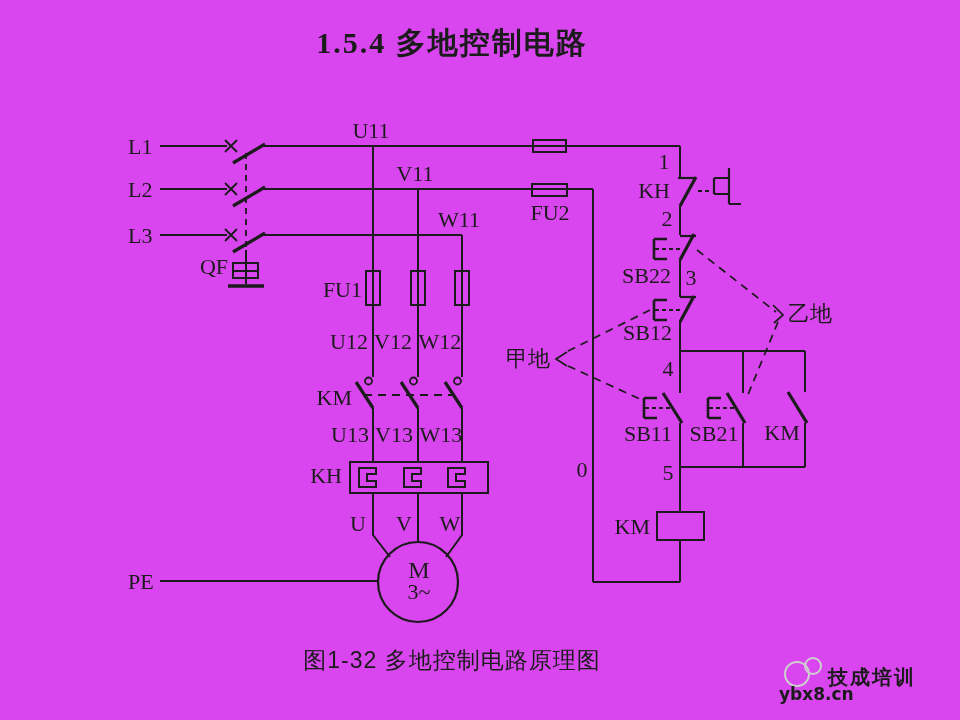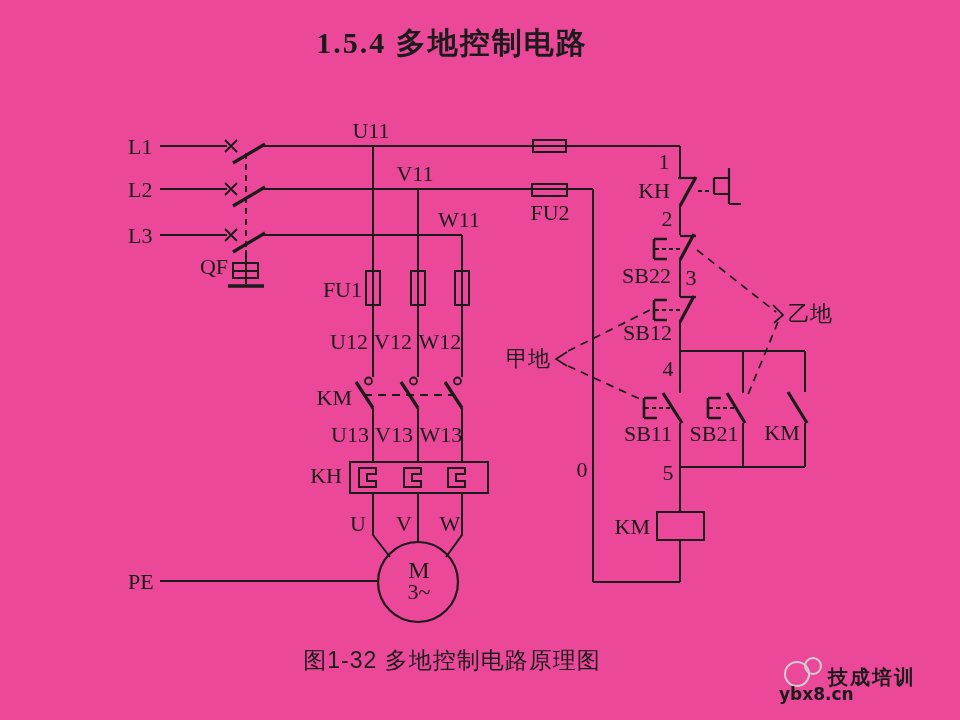--- a/index.html
+++ b/index.html
@@ -1,16 +1,16 @@
 <!DOCTYPE html>
 <html><head>
 <meta charset="utf-8">
 <style>
   html,body{margin:0;padding:0;background:#ffffff;}
-  .page{position:relative;width:960px;height:720px;background:#ec4899;overflow:hidden;
+  .page{position:relative;width:960px;height:720px;background:#d946ef;overflow:hidden;
         font-family:"Liberation Serif","DejaVu Serif",serif;}
   svg{display:block}
   text{fill:#1b1b1b;font-family:"Liberation Serif","DejaVu Serif",serif;}
   .title-text{font-weight:bold;letter-spacing:2px;}
   .caption-text{font-family:"Liberation Sans","DejaVu Sans",sans-serif;letter-spacing:1px;}
   .wm-brand{font-family:"Liberation Sans","DejaVu Sans",sans-serif;font-weight:bold;letter-spacing:2px;}
   .wm-site{font-family:"DejaVu Sans","Liberation Sans",sans-serif;font-weight:bold;}
 </style>
 </head>
 <body>

